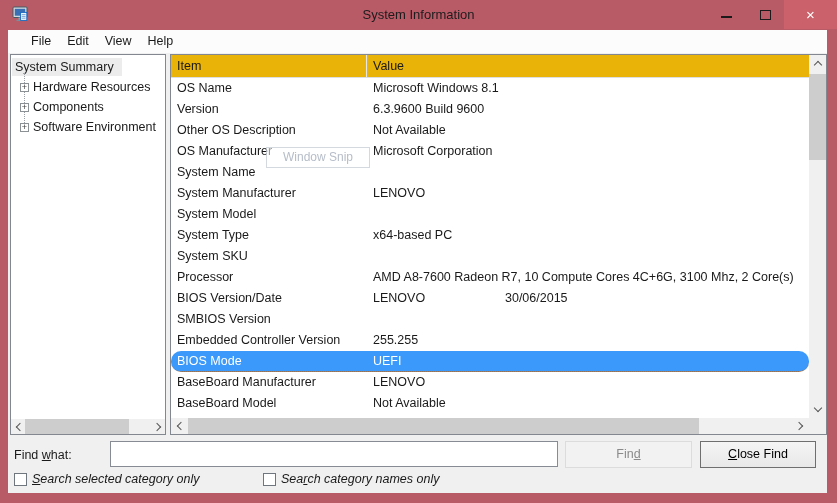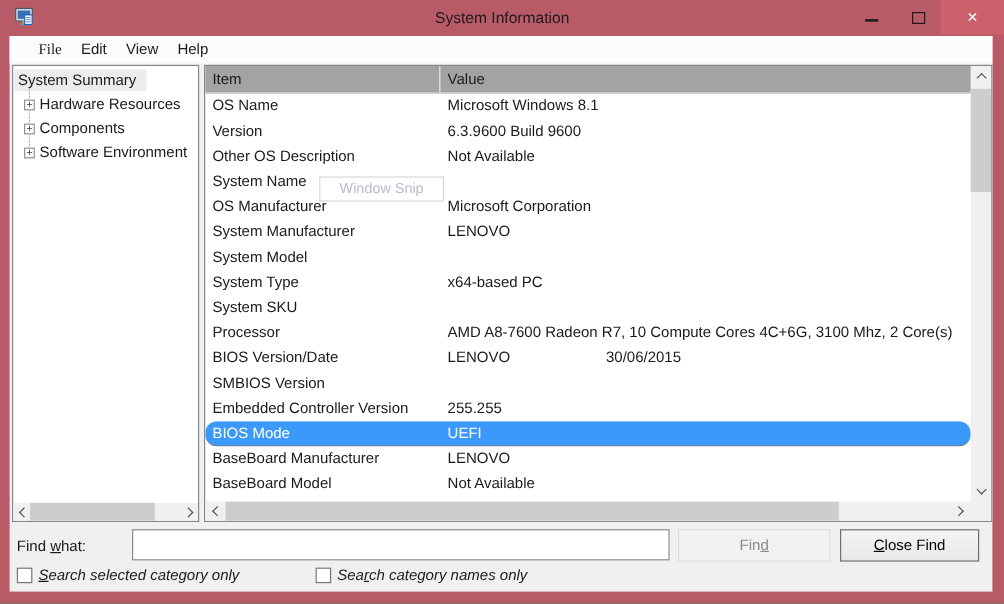--- a/index.html
+++ b/index.html
@@ -24,40 +24,40 @@
   .glyph-min{width:11px;height:2px;background:#1a1a1a;margin-top:4px;}
   .glyph-max{width:11px;height:10px;border:1.5px solid #1a1a1a;}
 
   
   .body{position:absolute;left:8px;top:30px;width:819px;height:463px;background:#f0f0f0;}
 
   
   .menubar{position:absolute;left:0;top:0;width:819px;height:23px;background:#fcfcfc;
            display:flex;align-items:center;}
   .menu-item{padding:0 8px;height:23px;line-height:23px;}
-  .menu-item:first-child{margin-left:0;padding-left:24px;font-family:Liberation Serif, serif;}
+  .menu-item:first-child{margin-left:16px;padding-left:7px;}
 
   
   .tree-panel{position:absolute;left:2px;top:24px;width:156px;height:381px;background:#fff;
               border:1px solid #828790;overflow:hidden;}
   .tree-root{position:absolute;left:1px;top:3px;height:18px;line-height:18px;
              padding:0 8px 0 3px;background:#ececec;white-space:nowrap;}
   .tree-dotline{position:absolute;left:13px;top:18px;height:56px;width:0;
                 border-left:1px dotted #9aa0a6;}
   .tree-item{position:absolute;left:9px;height:18px;line-height:18px;display:flex;
              align-items:center;white-space:nowrap;}
   .expander{width:9px;height:9px;border:1px solid #8c9196;background:#fff;color:#444;
             font-size:9px;line-height:7px;text-align:center;margin-right:4px;flex:none;}
   
   .tree-hsb{position:absolute;left:0;bottom:0;width:154px;height:15px;background:#f0f0f0;}
 
   
   .list-panel{position:absolute;left:162px;top:24px;width:657px;height:381px;background:#fff;
               border:1px solid #828790;overflow:hidden;}
-  .lv-header{position:absolute;left:0;top:0;width:638px;height:23px;background:#a3a3a3;
+  .lv-header{position:absolute;left:0;top:0;width:638px;height:23px;background:#eab308;
              border-bottom:1px solid #dcdee0;display:flex;line-height:22px;}
   .lv-header .h-item{width:196px;padding-left:6px;border-right:1px solid #e4e6e8;overflow:hidden;}
   .lv-header .h-value{flex:1;padding-left:6px;overflow:hidden;}
   .rows{position:absolute;left:0;top:23px;width:638px;}
   .row{display:flex;height:21px;line-height:21px;}
   .cell-item{width:202px;padding-left:6px;flex:none;overflow:hidden;white-space:pre;}
   .cell-value{flex:1;overflow:hidden;white-space:pre;}
   .row.selected{background:var(--sel);color:#fff;border-bottom:1px dotted #a86a32;border-radius:10px;}
 
   
@@ -176,26 +176,26 @@
   </div>
           <div class="row">
     <div class="cell-item">Version</div>
     <div class="cell-value">6.3.9600 Build 9600</div>
   </div>
           <div class="row">
     <div class="cell-item">Other OS Description</div>
     <div class="cell-value">Not Available</div>
   </div>
           <div class="row">
+    <div class="cell-item">OS Manufacturer</div>
+    <div class="cell-value">Microsoft Corporation</div>
+  </div>
+          <div class="row">
     <div class="cell-item">System Name</div>
     <div class="cell-value"></div>
-  </div>
-          <div class="row">
-    <div class="cell-item">OS Manufacturer</div>
-    <div class="cell-value">Microsoft Corporation</div>
   </div>
           <div class="row">
     <div class="cell-item">System Manufacturer</div>
     <div class="cell-value">LENOVO</div>
   </div>
           <div class="row">
     <div class="cell-item">System Model</div>
     <div class="cell-value"></div>
   </div>
           <div class="row">

